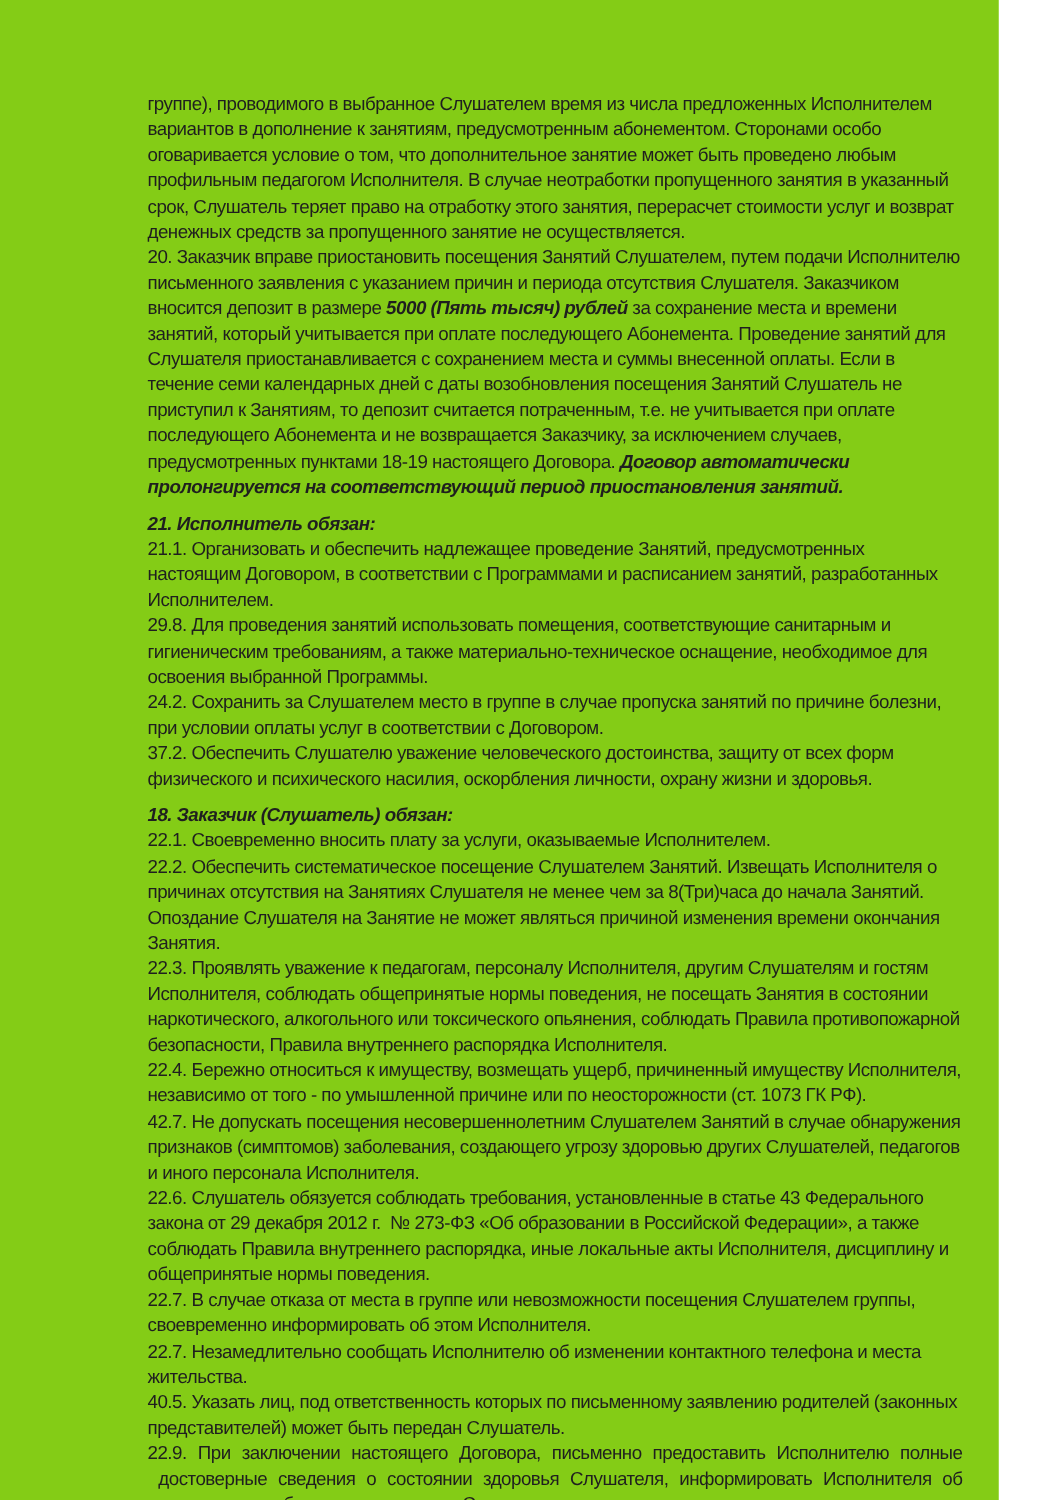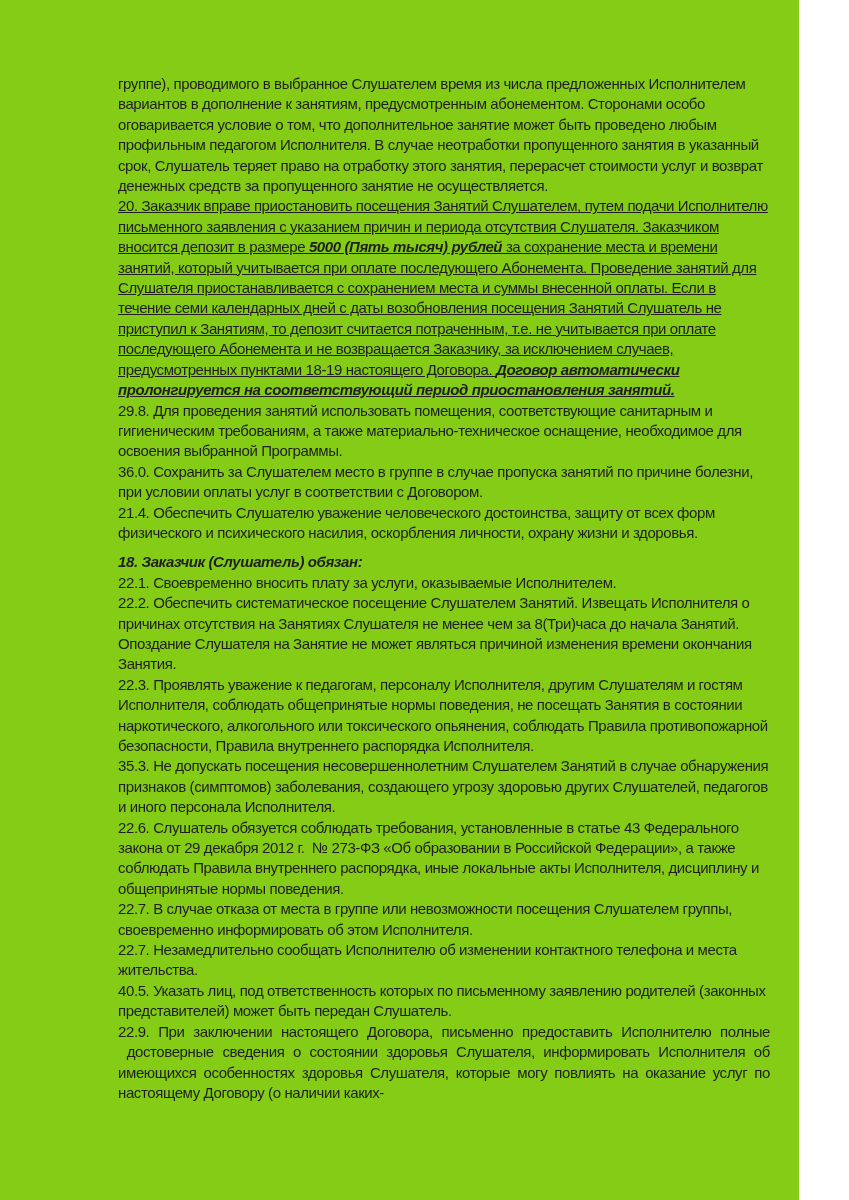--- a/index.html
+++ b/index.html
@@ -34,47 +34,49 @@
     font-weight: bold;
     font-style: italic;
     margin-top: 9px !important;
   }
   .bi {
     font-weight: bold;
     font-style: italic;
   }
   .clause20-block {
     margin-top: 0;
-    text-decoration: underline;
   }
   .justify {
     text-align: justify;
   }
 </style>
 </head>
 <body>
 
 <div class="page-canvas">
   <div class="doc-body">
 
     <p>группе), проводимого в выбранное Слушателем время из числа предложенных Исполнителем вариантов в дополнение к занятиям, предусмотренным абонементом. Сторонами особо оговаривается условие о том, что дополнительное занятие может быть проведено любым профильным педагогом Исполнителя. В случае неотработки пропущенного занятия в указанный срок, Слушатель теряет право на отработку этого занятия, перерасчет стоимости услуг и возврат денежных средств за пропущенного занятие не осуществляется.</p>
 
     <p class="clause20-block"><span>20. Заказчик вправе приостановить посещения Занятий Слушателем, путем подачи Исполнителю письменного заявления с указанием причин и периода отсутствия Слушателя. Заказчиком вносится депозит в размере </span><span class="bi">5000 (Пять тысяч) рублей</span><span> за сохранение места и времени занятий, который учитывается при оплате последующего Абонемента. Проведение занятий для Слушателя приостанавливается с сохранением места и суммы внесенной оплаты. Если в течение семи календарных дней с даты возобновления посещения Занятий Слушатель не приступил к Занятиям, то депозит считается потраченным, т.е. не учитывается при оплате последующего Абонемента и не возвращается Заказчику, за исключением случаев, предусмотренных пунктами 18-19 настоящего Договора. </span><span class="bi">Договор автоматически пролонгируется на соответствующий период приостановления занятий.</span></p>
 
+    <p class="section-heading">21. Исполнитель обязан:</p>
 
+    <p>21.1. Организовать и обеспечить надлежащее проведение Занятий, предусмотренных настоящим Договором, в соответствии с Программами и расписанием занятий, разработанных Исполнителем.</p>
     <p>29.8. Для проведения занятий использовать помещения, соответствующие санитарным и гигиеническим требованиям, а также материально-техническое оснащение, необходимое для освоения выбранной Программы.</p>
-    <p>36.0. Сохранить за Слушателем место в группе в случае пропуска занятий по причине болезни, при условии оплаты услуг в соответствии с Договором.</p>
-    <p>21.4. Обеспечить Слушателю уважение человеческого достоинства, защиту от всех форм физического и психического насилия, оскорбления личности, охрану жизни и здоровья.</p>
+    <p>24.2. Сохранить за Слушателем место в группе в случае пропуска занятий по причине болезни, при условии оплаты услуг в соответствии с Договором.</p>
+    <p>37.2. Обеспечить Слушателю уважение человеческого достоинства, защиту от всех форм физического и психического насилия, оскорбления личности, охрану жизни и здоровья.</p>
 
     <p class="section-heading">18. Заказчик (Слушатель) обязан:</p>
 
     <p>22.1. Своевременно вносить плату за услуги, оказываемые Исполнителем.</p>
     <p>22.2. Обеспечить систематическое посещение Слушателем Занятий. Извещать Исполнителя о причинах отсутствия на Занятиях Слушателя не менее чем за 8(Три)часа до начала Занятий. Опоздание Слушателя на Занятие не может являться причиной изменения времени окончания Занятия.</p>
     <p>22.3. Проявлять уважение к педагогам, персоналу Исполнителя, другим Слушателям и гостям Исполнителя, соблюдать общепринятые нормы поведения, не посещать Занятия в состоянии наркотического, алкогольного или токсического опьянения, соблюдать Правила противопожарной безопасности, Правила внутреннего распорядка Исполнителя.</p>
-    <p>35.3. Не допускать посещения несовершеннолетним Слушателем Занятий в случае обнаружения признаков (симптомов) заболевания, создающего угрозу здоровью других Слушателей, педагогов и иного персонала Исполнителя.</p>
+    <p>22.4. Бережно относиться к имуществу, возмещать ущерб, причиненный имуществу Исполнителя, независимо от того - по умышленной причине или по неосторожности (ст. 1073 ГК РФ).</p>
+    <p>42.7. Не допускать посещения несовершеннолетним Слушателем Занятий в случае обнаружения признаков (симптомов) заболевания, создающего угрозу здоровью других Слушателей, педагогов и иного персонала Исполнителя.</p>
     <p>22.6. Слушатель обязуется соблюдать требования, установленные в статье 43 Федерального закона от 29 декабря 2012 г. &nbsp;№ 273-ФЗ «Об образовании в Российской Федерации», а также соблюдать Правила внутреннего распорядка, иные локальные акты Исполнителя, дисциплину и общепринятые нормы поведения.</p>
     <p>22.7. В случае отказа от места в группе или невозможности посещения Слушателем группы, своевременно информировать об этом Исполнителя.</p>
     <p>22.7. Незамедлительно сообщать Исполнителю об изменении контактного телефона и места жительства.</p>
     <p>40.5. Указать лиц, под ответственность которых по письменному заявлению родителей (законных представителей) может быть передан Слушатель.</p>
     <p class="justify">22.9. При заключении настоящего Договора, письменно предоставить Исполнителю полные &nbsp;достоверные сведения о состоянии здоровья Слушателя, информировать Исполнителя об имеющихся особенностях здоровья Слушателя, которые могу повлиять на оказание услуг по настоящему Договору (о наличии каких-</p>
 
   </div>
 </div>
 
 </body></html>

